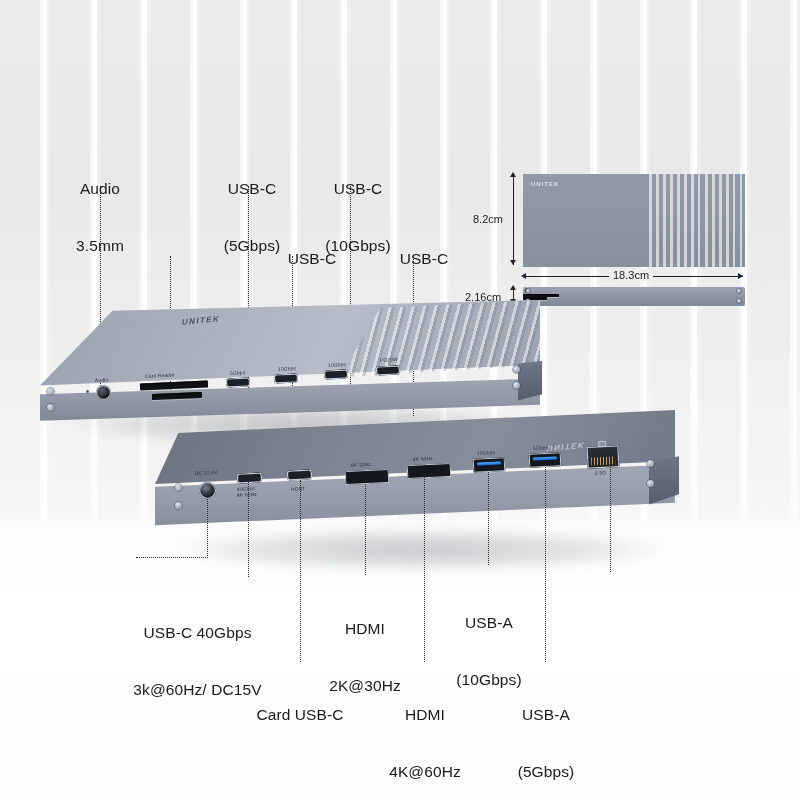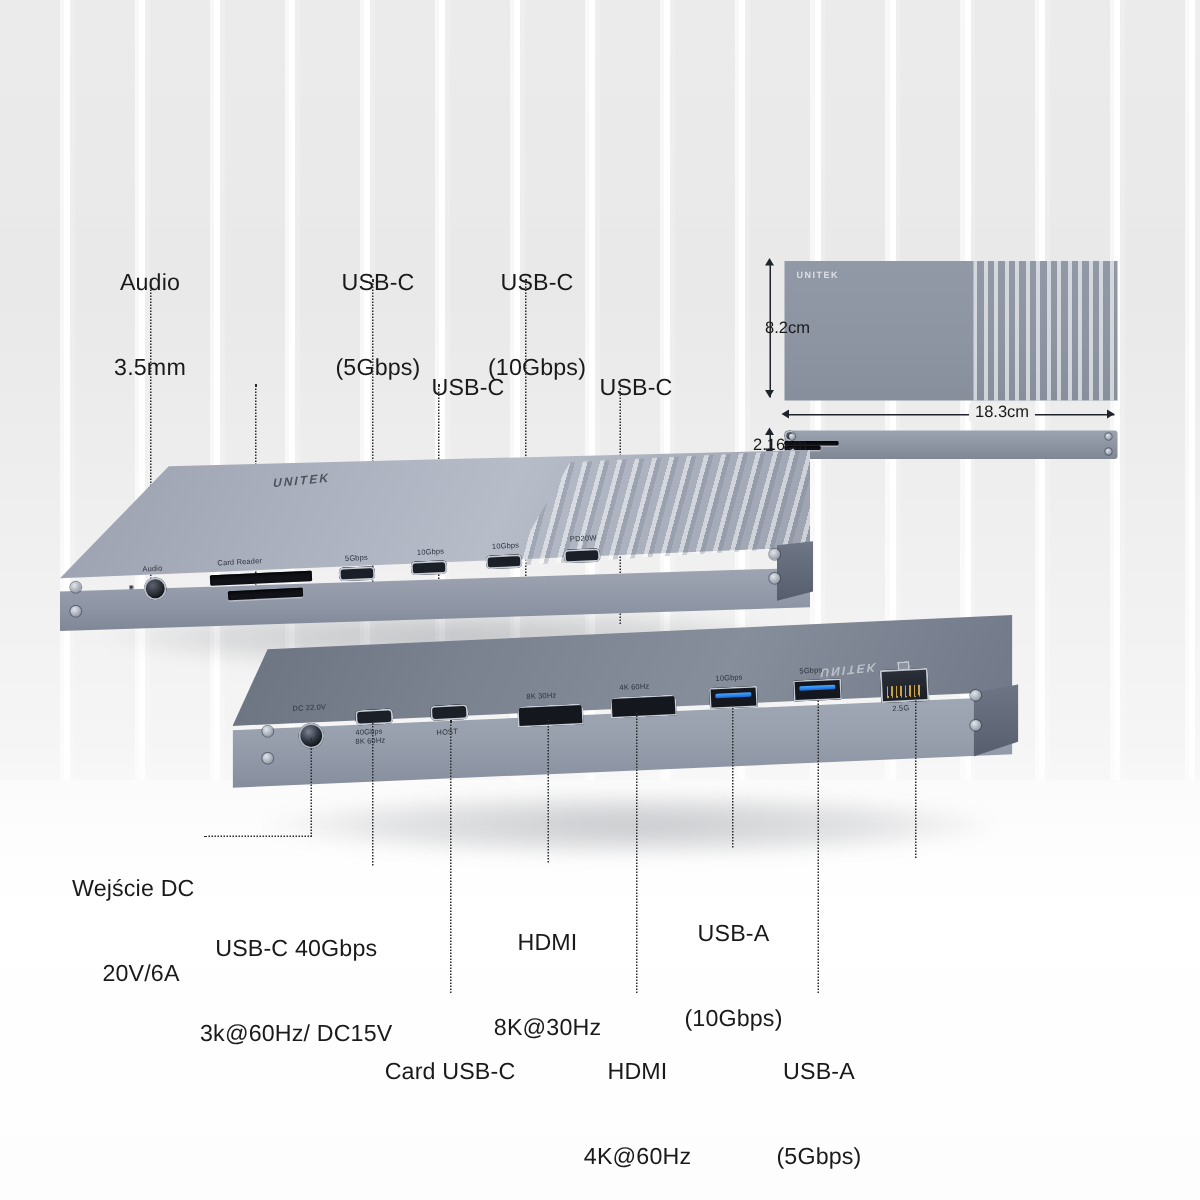--- a/index.html
+++ b/index.html
@@ -186,21 +186,21 @@
   .dim-arrow-v { width: 1.2px; }
   .dim-arrow-h { height: 1.2px; }
   .ahead {
     position: absolute; width: 0; height: 0;
   }
   .ahead.up    { border-left: 3.2px solid transparent; border-right: 3.2px solid transparent; border-bottom: 5px solid #1f232b; }
   .ahead.down  { border-left: 3.2px solid transparent; border-right: 3.2px solid transparent; border-top: 5px solid #1f232b; }
   .ahead.left  { border-top: 3.2px solid transparent; border-bottom: 3.2px solid transparent; border-right: 5px solid #1f232b; }
   .ahead.right { border-top: 3.2px solid transparent; border-bottom: 3.2px solid transparent; border-left: 5px solid #1f232b; }
   .dimlbl {
-    position: absolute; font-size: 11px; color: #1a1a1a; white-space: nowrap; margin-left: 37px;
+    position: absolute; font-size: 11px; color: #1a1a1a; white-space: nowrap;
   }
   .dimbrand {
     position: absolute; font-size: 6px; font-weight: 700; letter-spacing: 1px;
     color: #e9ecf1; opacity: .85;
   }
 </style>
 </head>
 <body>
 
 <div id="stage">
@@ -372,37 +372,33 @@
   <div class="leader-v" style="left:207px; top:492px; height:66px;"></div>
 
   <div class="leader-v" style="left:248px; top:482px; height:95px;"></div>
   <div class="leader-v" style="left:300px; top:480px; height:182px;"></div>
   <div class="leader-v" style="left:365px; top:480px; height:95px;"></div>
   <div class="leader-v" style="left:424px; top:475px; height:187px;"></div>
   <div class="leader-v" style="left:488px; top:470px; height:95px;"></div>
   <div class="leader-v" style="left:545px; top:465px; height:197px;"></div>
   <div class="leader-v" style="left:610px; top:462px; height:110px;"></div>
 
-  <div class="lbl left" style="left:48px; top:546px; width:92px;">
-    <div>Wejście DC</div>
-    <div style="text-align:center;">20V/6A</div>
-  </div>
 
   <div class="lbl" style="left:105px; top:586px; width:185px;text-align:center;">
     <div>USB-C 40Gbps</div>
     <div>3k@60Hz/ DC15V</div>
   </div>
 
   <div class="lbl" style="left:230px; top:668px; width:140px;">
     <div>Card USB-C</div>
   </div>
 
   <div class="lbl" style="left:310px; top:582px; width:110px;">
     <div>HDMI</div>
-    <div>8K@30Hz</div>
+    <div>2K@30Hz</div>
   </div>
 
   <div class="lbl" style="left:370px; top:668px; width:110px;">
     <div>HDMI</div>
     <div>4K@60Hz</div>
   </div>
 
   <div class="lbl" style="left:440px; top:576px; width:98px;">
     <div>USB-A</div>
     <div>(10Gbps)</div>

